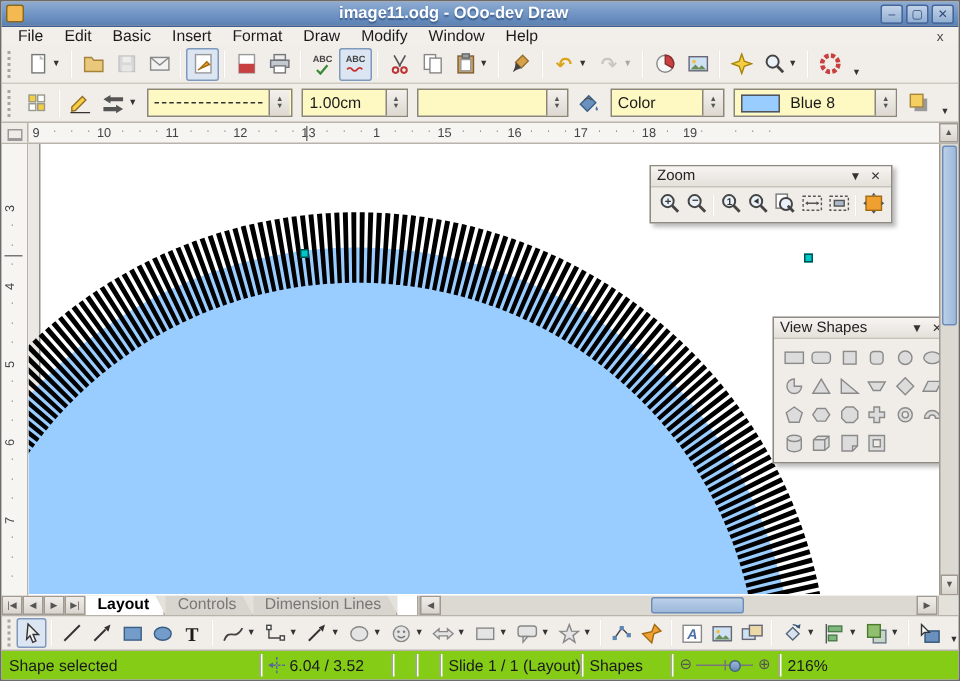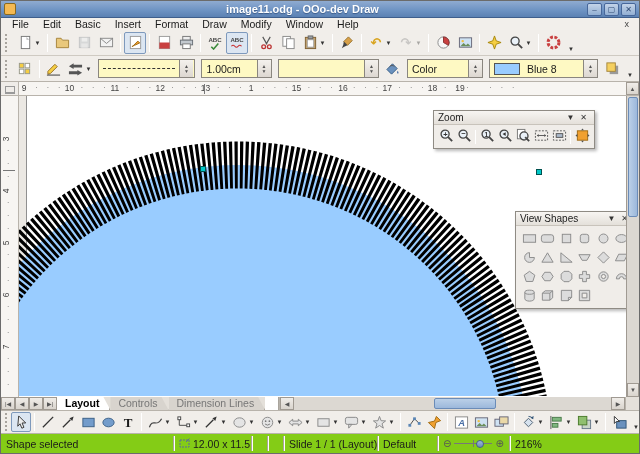--- a/index.html
+++ b/index.html
@@ -974,33 +974,33 @@
               <path d="M2.5 1.5l5.5 5.5H4.6L2.5 9z" fill="#fff" stroke="#333"></path>
             </svg>
           </span>
         </div>
       </span>
     <span class="overflow">▼</span>
   </div>
 
   <div class="statusbar">
     <div class="scell" style="flex:0 0 172px">Shape selected</div>
-    <div class="scell" style="flex:0 0 78px">
+    <div class="scell" style="flex:0 0 88px">
       <span class="ic">
         <svg width="11" height="11" viewBox="0 0 11 11">
-            <rect x="1" y="2" width="9" height="7" fill="none" stroke="#5a6b9a" stroke-dasharray="2 1"></rect>
-            <path d="M10.5 0.5L7 4" stroke="#5a6b9a"></path>
+            <path d="M5.5 0v11M0 5.5h11" stroke="#5a6b9a" stroke-dasharray="2 1"></path>
+            <path d="M0 5.5l3-2v4z" fill="#5a6b9a"></path>
           </svg>
       </span>
-        <span>12.00 x 11.5</span>
+        <span>6.04 / 3.52</span>
     </div>
     <div class="scell" style="flex:0 0 16px"></div>
     <div class="scell" style="flex:0 0 16px"></div>
     <div class="scell" style="flex:0 0 94px">Slide 1 / 1 (Layout)</div>
-    <div class="scell" style="flex:0 0 60px">Default</div>
+    <div class="scell" style="flex:0 0 60px">Shapes</div>
     <div class="scell" style="flex:0 0 72px">
       <span class="slider">
           <span class="pm">⊖</span>
         <span class="track">
             <span class="tick"></span>
             <span class="thumb"></span>
           </span>
         <span class="pm">⊕</span>
         </span>
     </div>

